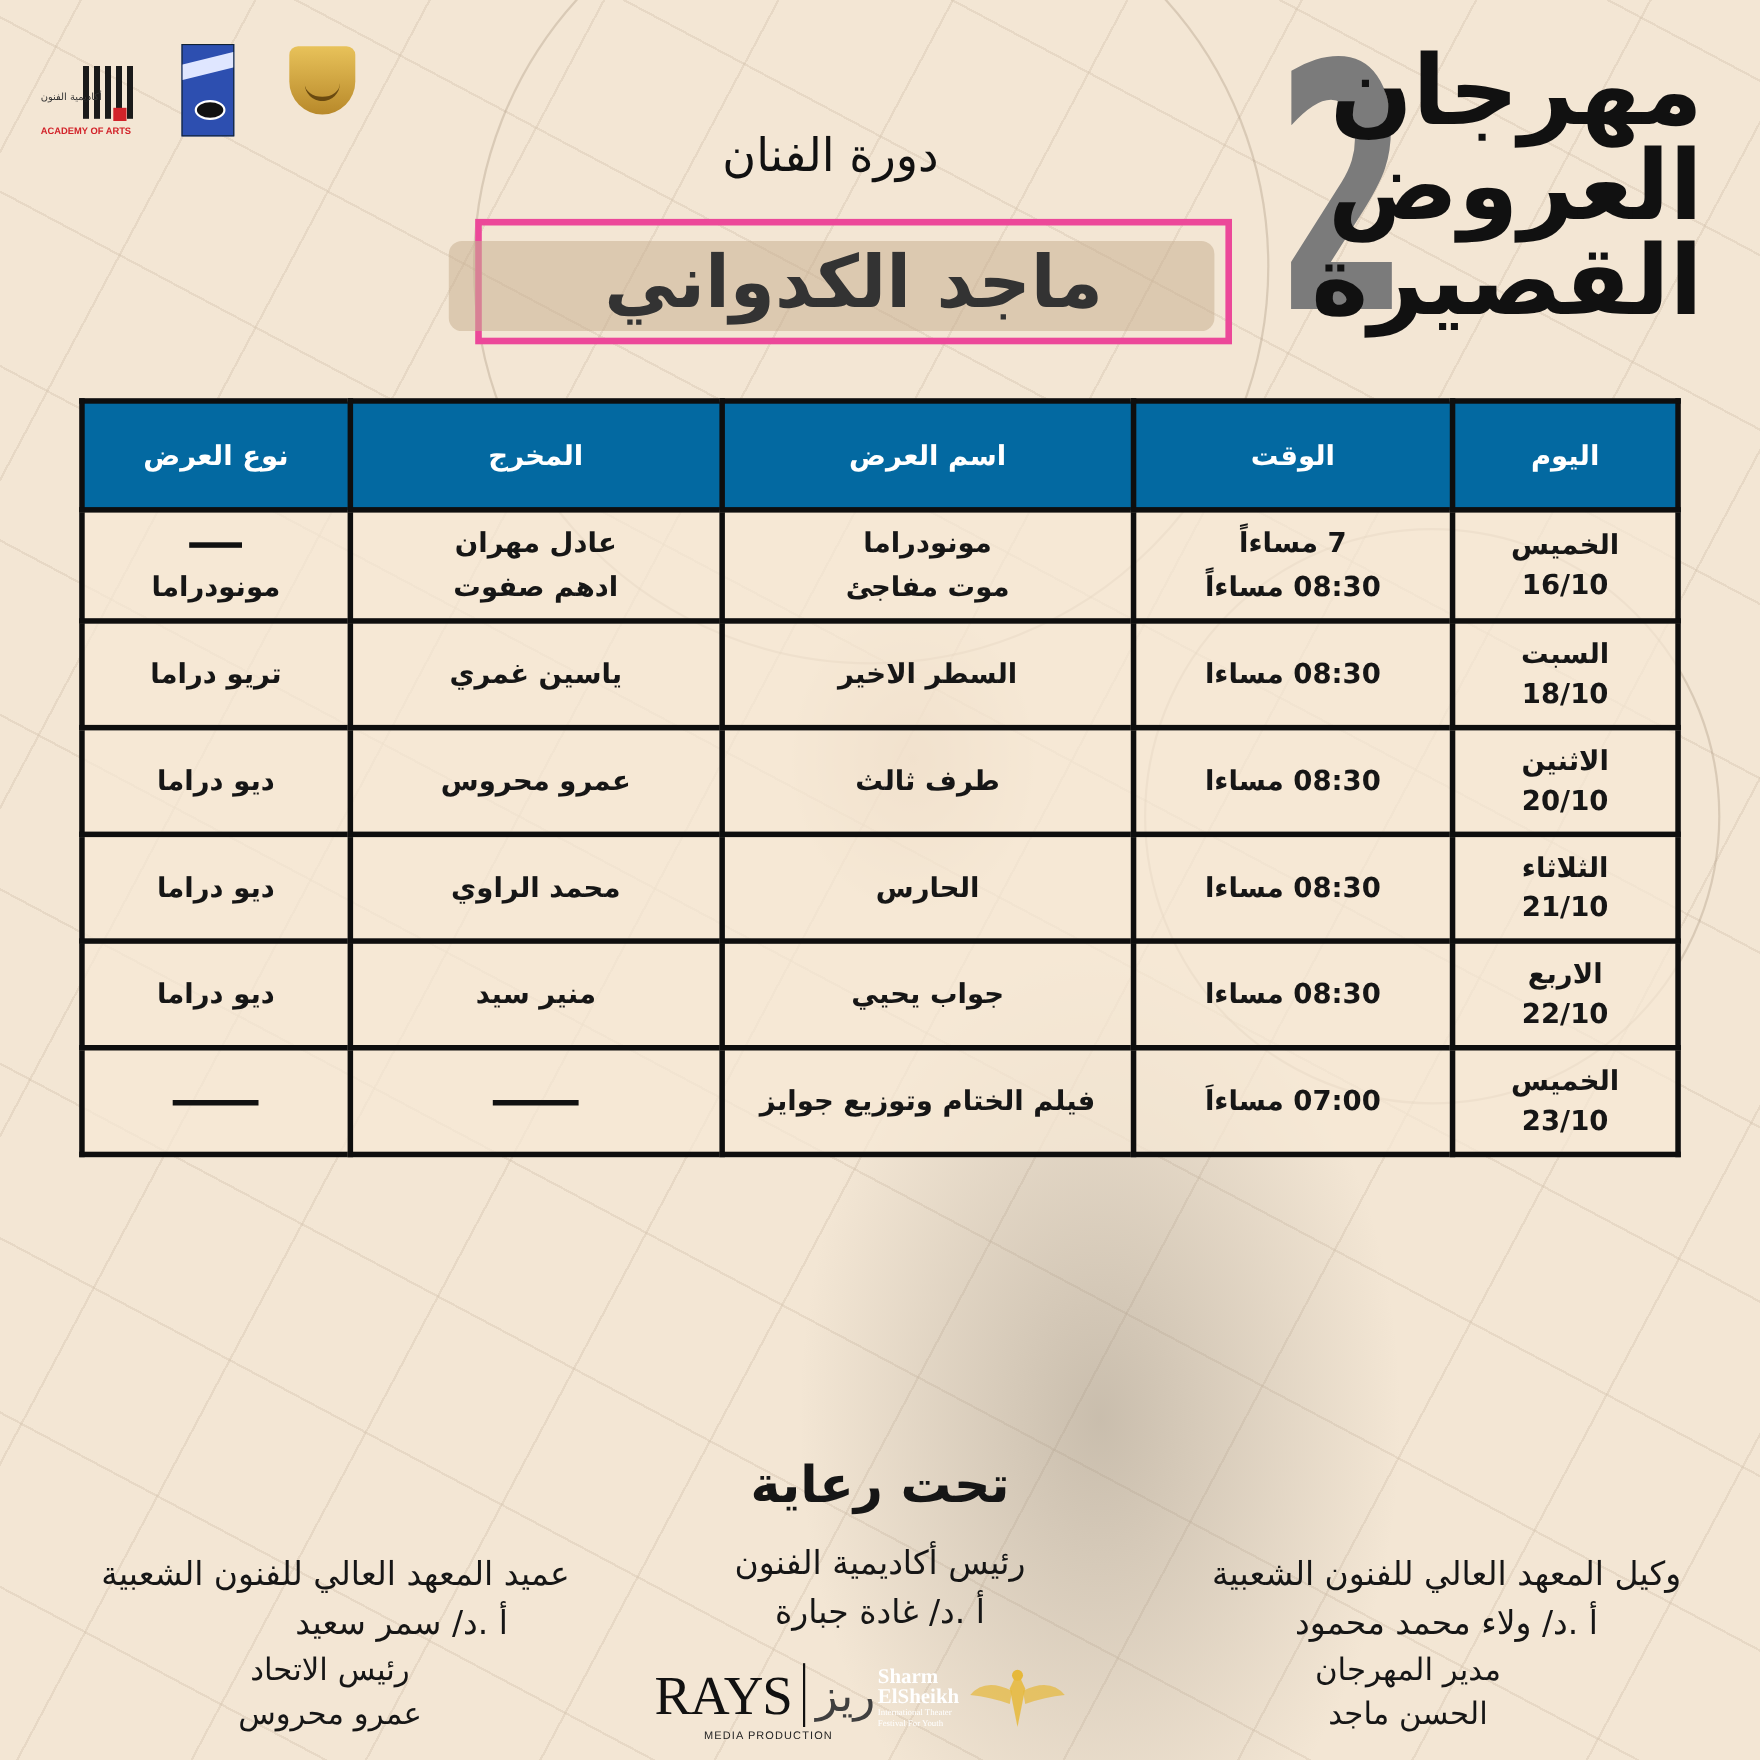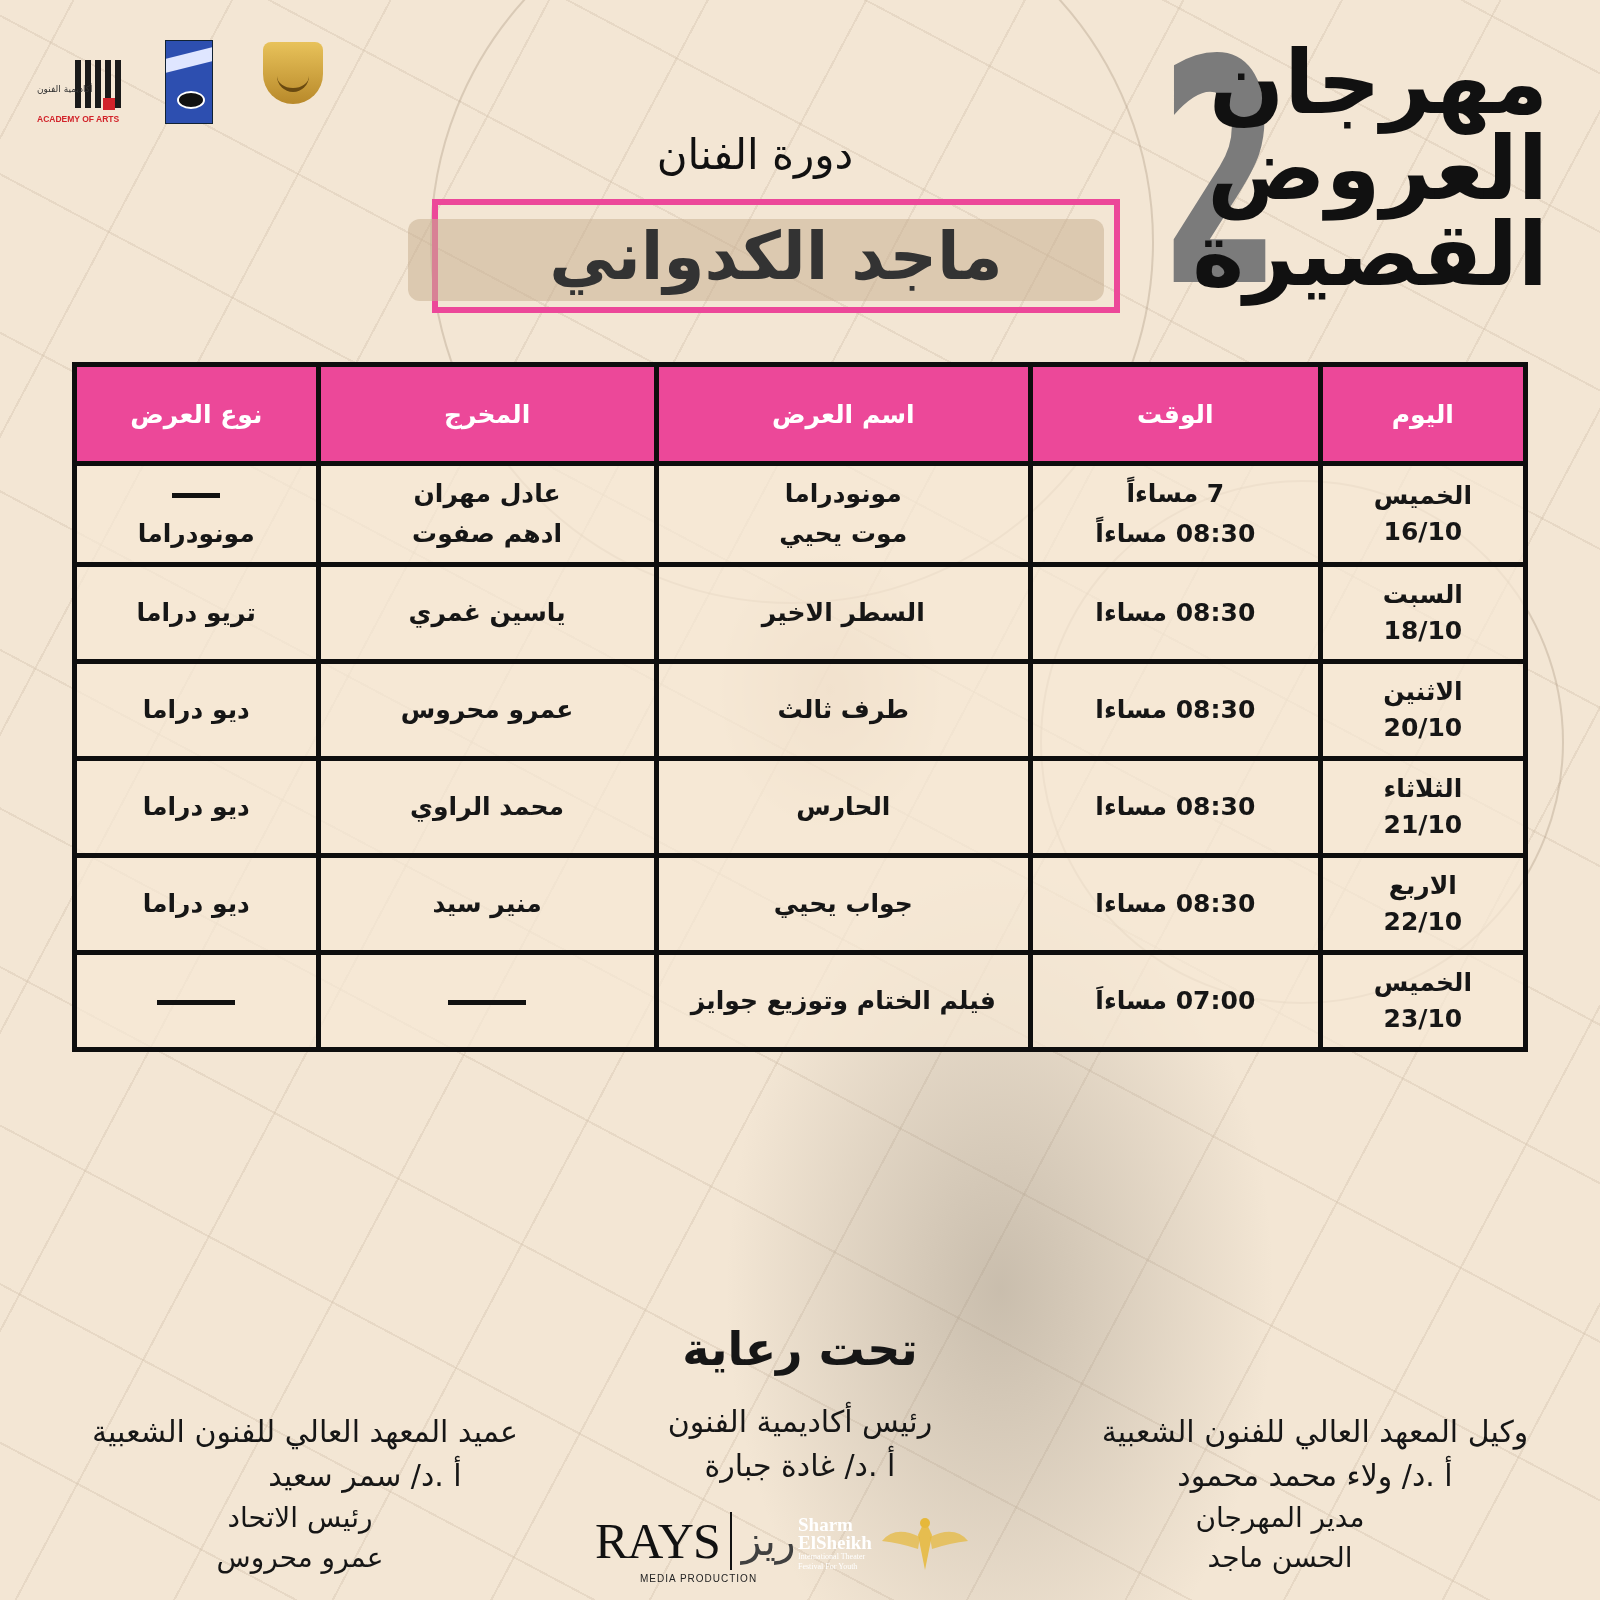--- a/index.html
+++ b/index.html
@@ -44,31 +44,31 @@
   .logo-mask .shield { position:absolute; left:10px; top:0; width:60px; height:62px;
     background:linear-gradient(#e8c25a,#b8892a); border-radius:8px 8px 30px 30px; }
   .logo-mask .smile { position:absolute; left:24px; top:30px; width:32px; height:16px; border-bottom:4px solid #6a4a10; border-radius:0 0 20px 20px; }
 
   
   .festival-title { position:absolute; right:52px; top:40px; text-align:right; line-height:86px;
     font-size:88px; font-weight:bold; color:#111; font-family:"DejaVu Sans", sans-serif; }
   .festival-num { position:absolute; left:1160px; top:20px; font-size:310px; font-weight:bold; color:#7b7b7b;
     font-family:"DejaVu Sans Condensed","DejaVu Sans", sans-serif; line-height:1; transform:scaleX(0.62); transform-origin:left top; }
 
-  .session-label { position:absolute; left:640px; top:130px; width:230px; text-align:center; font-size:42px; color:#111; }
+  .session-label { position:absolute; left:640px; top:116px; width:230px; text-align:center; font-size:42px; color:#111; }
   .artist-box { position:absolute; left:432px; top:199px; width:688px; height:114px; border:6px solid #ec4899; box-sizing:border-box;
     display:flex; align-items:center; justify-content:center; }
   .artist-box::before { content:""; position:absolute; left:-30px; right:10px; top:14px; bottom:6px;
     background:rgba(200,176,146,0.55); border-radius:12px; z-index:0; }
   .artist-name { position:relative; z-index:1; font-size:66px; font-weight:bold; color:#333; }
 
   
   .schedule { position:absolute; left:72px; top:362px; width:1456px; border-collapse:collapse; direction:rtl; table-layout:fixed; }
   .schedule th, .schedule td { border:5px solid #0e0e0e; text-align:center; font-weight:bold; }
-  .schedule th { background:#ec4899; color:#fff; height:92px; font-size:25px; }
+  .schedule th { background:#0369a1; color:#fff; height:92px; font-size:25px; }
   .schedule td { background:rgba(246,233,214,0.72); font-size:25px; line-height:40px; padding:0 6px; }
   .schedule tr.r1 td { height:96px; }
   .schedule tr.rn td { height:92px; }
   .schedule td.day { line-height:36px; }
   .dash { display:inline-block; width:78px; height:5px; background:#111; vertical-align:middle; }
   .dash.short { width:48px; }
   .cell-line { display:block; }
 
   
   .sponsor-head { position:absolute; left:650px; top:1322px; width:300px; text-align:center; font-size:46px; font-weight:bold; }
@@ -147,21 +147,21 @@
       <td class="day">
           <span class="cell-line">الخميس</span>
           <span class="cell-line">16/10</span>
         </td>
       <td>
           <span class="cell-line">7 مساءاً</span>
           <span class="cell-line">08:30 مساءاً</span>
         </td>
       <td>
           <span class="cell-line">مونودراما</span>
-          <span class="cell-line">موت يحيي</span>
+          <span class="cell-line">موت مفاجئ</span>
         </td>
       <td>
           <span class="cell-line">عادل مهران</span>
           <span class="cell-line">ادهم صفوت</span>
         </td>
       <td>
           <span class="cell-line"><span class="dash short"></span></span>
           <span class="cell-line">مونودراما</span>
         </td>
     </tr>

